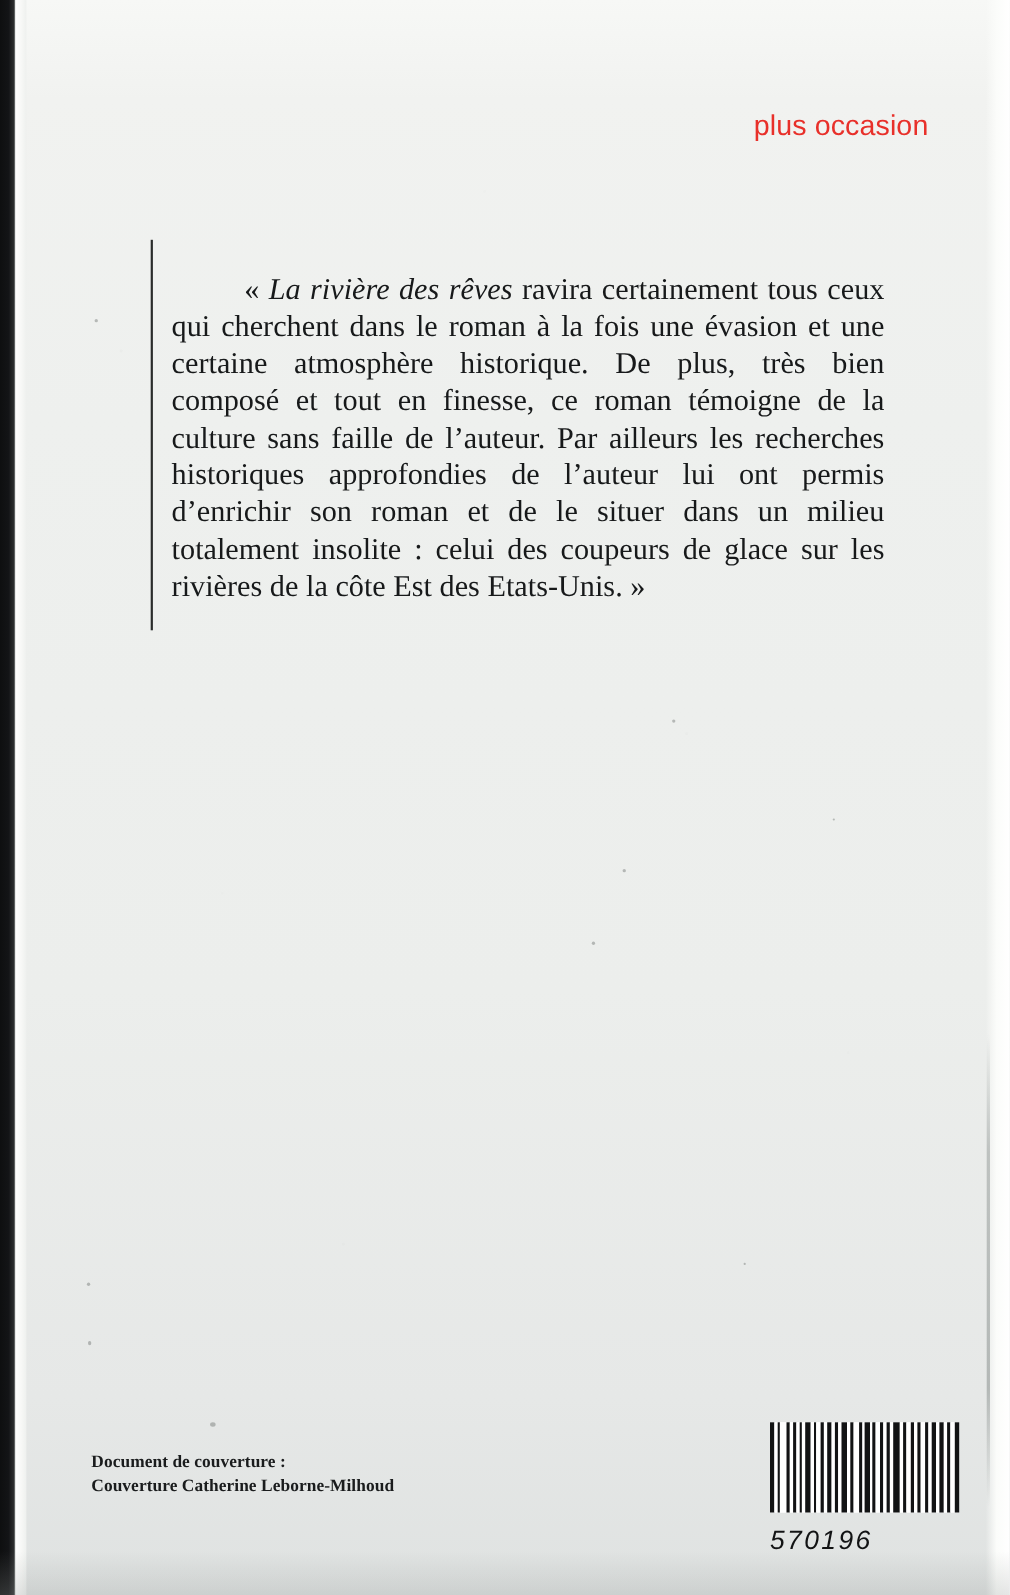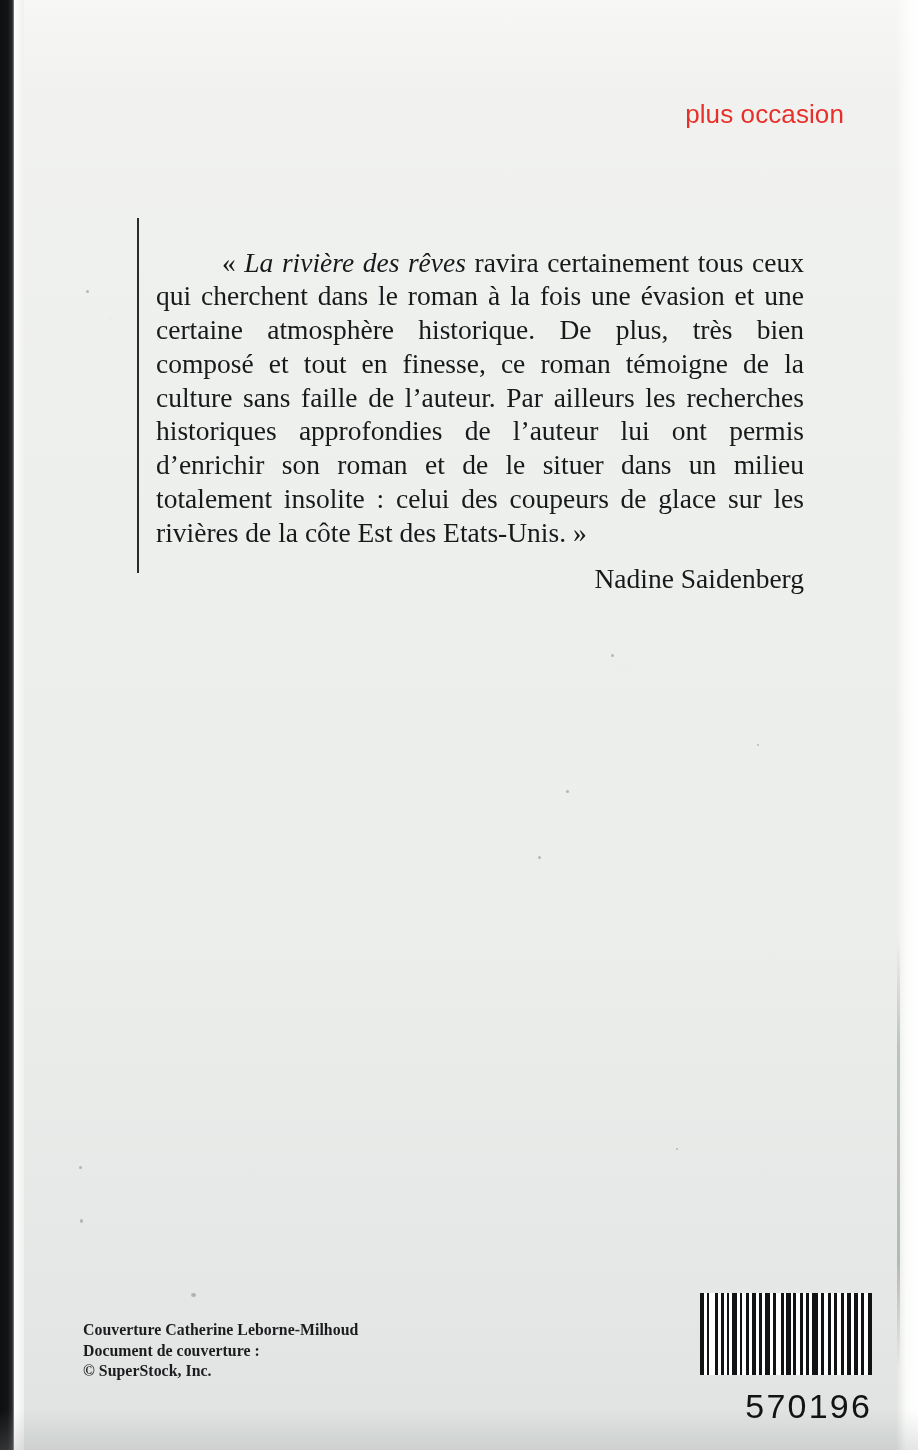--- a/index.html
+++ b/index.html
@@ -179,25 +179,26 @@
   }
   #barcode-bars span {
     display: block;
     height: 82px;
     background: #121314;
   }
   #barcode-bars span.gap { background: #ffffff; }
   #barcode-number {
     margin-top: 12px;
     width: 172px;
-    text-align: right;
+    text-align: left;
     font-family: "Liberation Sans", sans-serif;
-    font-size: 34px;
+    font-size: 24px;
     letter-spacing: 2.2px;
     color: #121314;
+    font-style: italic;
   }
 </style>
 </head>
 <body>
 
 <div id="book-back-cover">
 
   <div id="paper-texture"></div>
 
   <div class="speck" style="left:86px;  top:290px;  width:3px; height:3px;"></div>
@@ -217,27 +218,25 @@
   <div id="bottom-edge-shade"></div>
 
   <div id="overlay-watermark">plus occasion</div>
 
   <div id="review-quote-block">
     <div id="quote-rule-left" class="quote-rule"></div>
     <div id="quote-rule-right" class="quote-rule"></div>
 
     <p id="review-quote-text"><span>«</span> <span class="book-title">La rivière des rêves</span><span> ravira certainement tous ceux qui cherchent dans le roman à la fois une évasion et une certaine atmosphère historique. De plus, très bien composé et tout en finesse, ce roman témoigne de la culture sans faille de l’auteur. Par ailleurs les recherches historiques approfondies de l’auteur lui ont permis d’enrichir son roman et de le situer dans un milieu totalement insolite : celui des coupeurs de glace sur les rivières de la côte Est des Etats-Unis. »</span></p>
 
-    <p id="review-attribution">Nadine Saidenberg</p>
   </div>
 
   <div id="cover-credits">
+    <div class="credit-line">Document de couverture :</div>
     <div class="credit-line">Couverture Catherine Leborne-Milhoud</div>
-    <div class="credit-line">Document de couverture :</div>
-    <div class="credit-line">© SuperStock, Inc.</div>
   </div>
 
   <div id="barcode-area">
     <div id="barcode-bars">
         <span style="width: 4px;"></span>
         <span class="gap" style="width: 3px;"></span>
         <span style="width: 2px;"></span>
         <span class="gap" style="width: 6px;"></span>
         <span style="width: 3px;"></span>
         <span class="gap" style="width: 3px;"></span>

